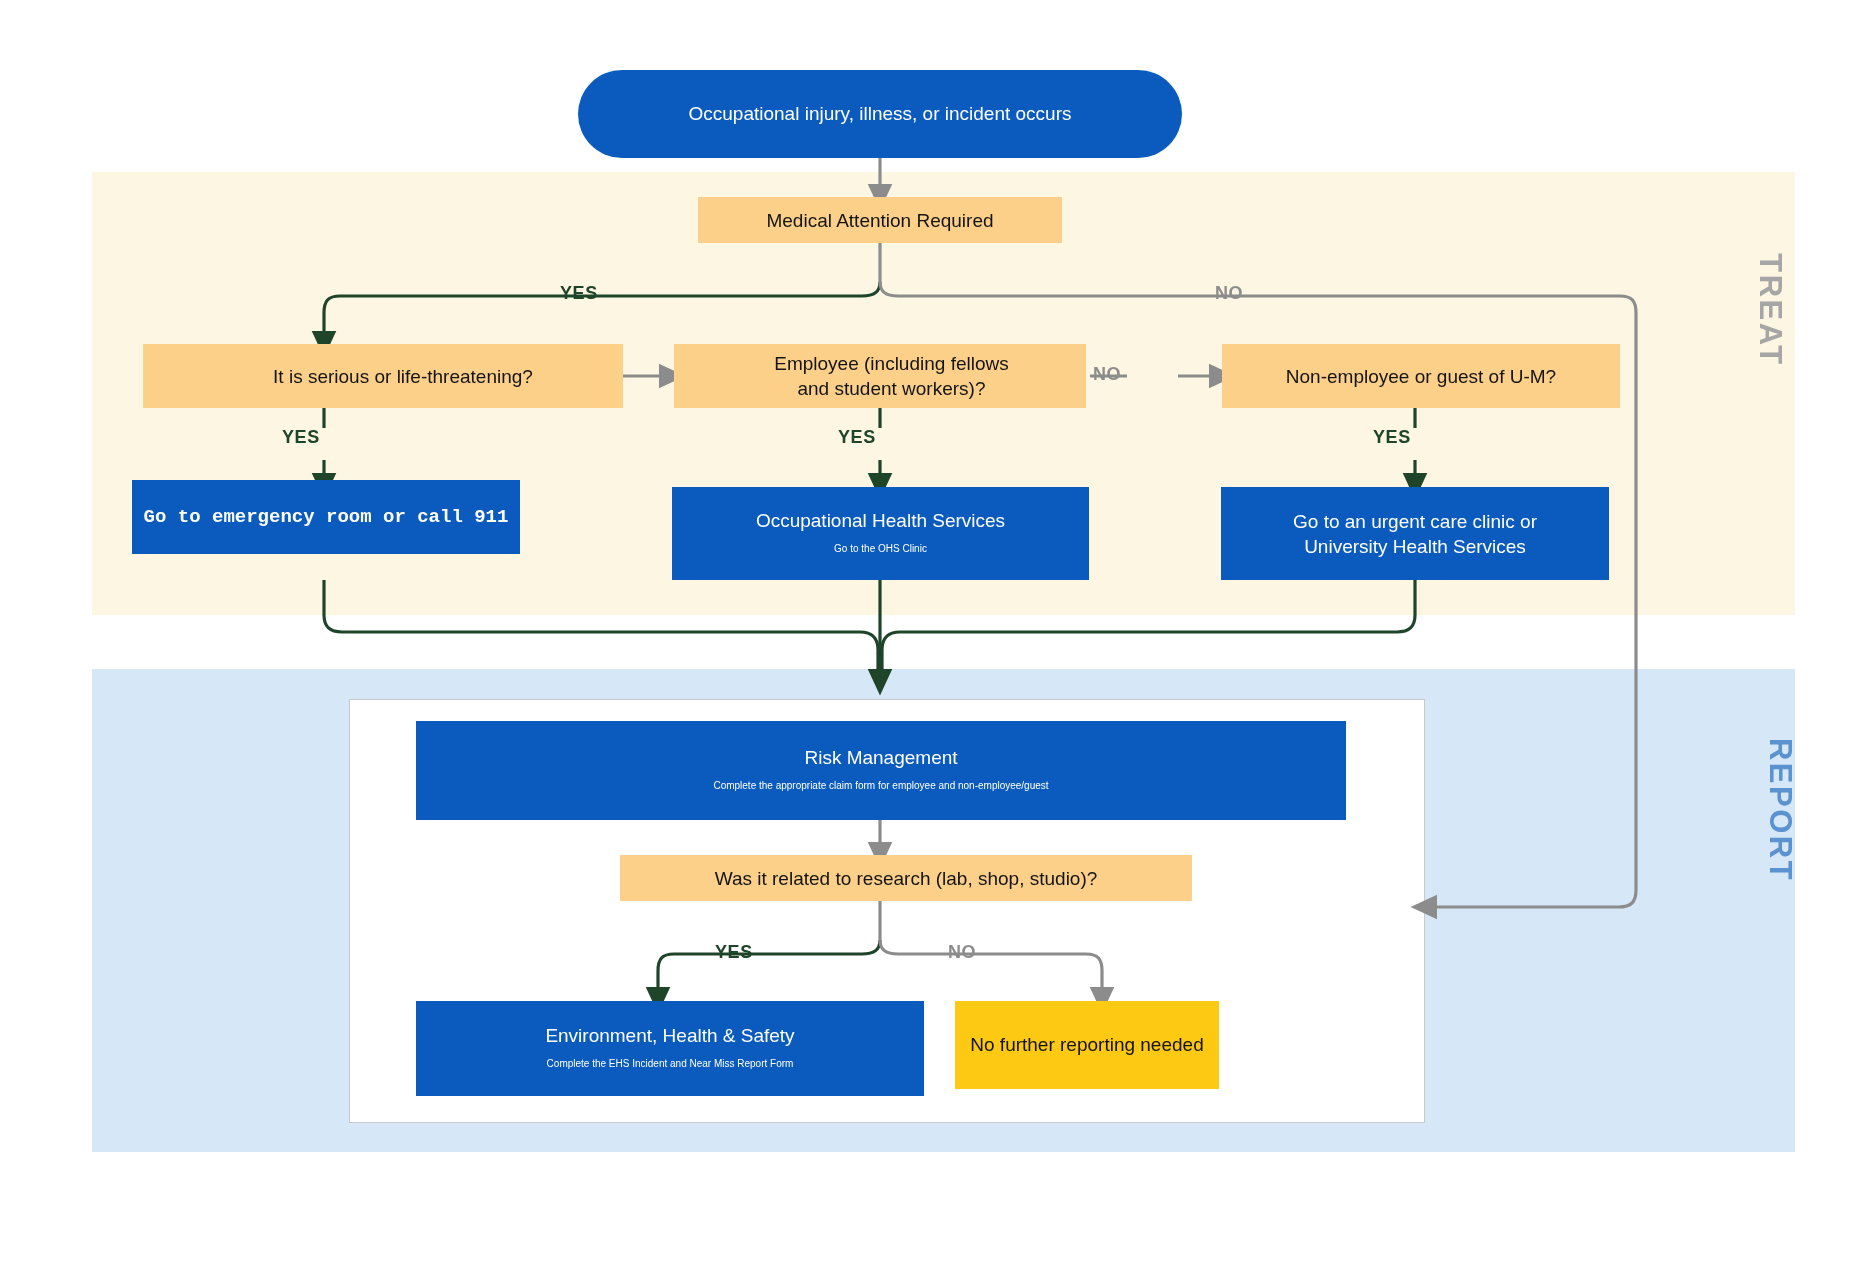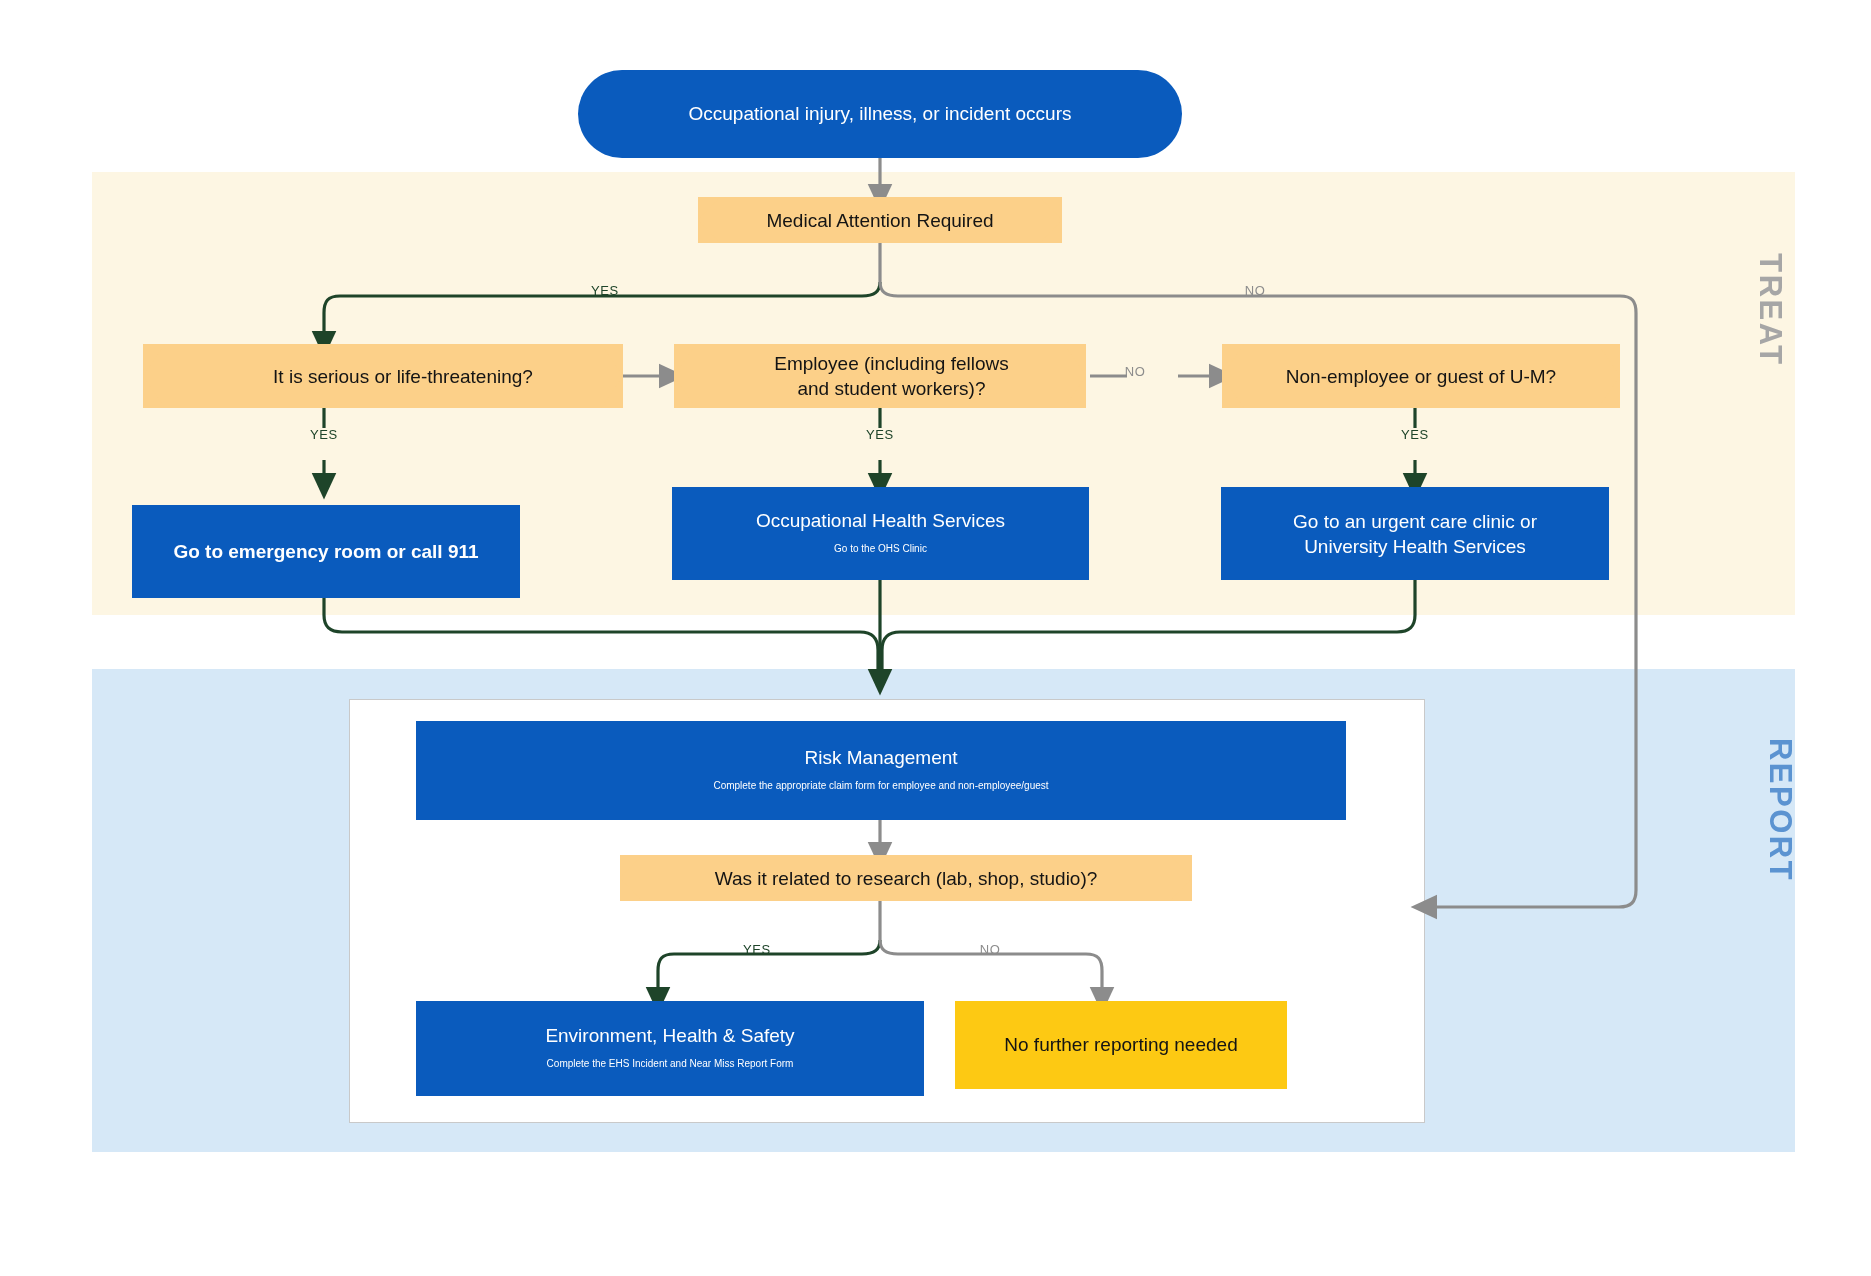--- a/index.html
+++ b/index.html
@@ -65,22 +65,21 @@
   .action .t1{font-size:19px;font-weight:400;line-height:25px;}
   .action .t2{font-size:10px;font-weight:400;line-height:22px;margin-top:5px;}
   .action.plain .t1{font-size:19px;font-weight:700;}
 
   .terminal-yellow{
     background:#fdc913;color:#141414;font-size:19px;font-weight:400;
   }
 
   
   .edge-label{
-    position:absolute;font-size:13px;font-weight:400;letter-spacing:.6px;
-    text-align:center;
+    position:absolute;font-size:18px;font-weight:700;letter-spacing:.6px;
   }
   .lbl-yes{color:#1e4429;}
   .lbl-no{color:#8c8c8c;}
 </style>
 </head>
 <body>
 
 <div id="stage">
 
   <div class="band" id="treat-band"></div>
@@ -173,21 +172,21 @@
       <div>Employee (including fellows</div>
       <div>and student workers)?</div>
     </div>
   </div>
 
   <div class="node decision" style="left:1222px;top:344px;width:398px;height:64px;">
     <div class="hex"></div>
     <div class="txt">Non-employee or guest of U-M?</div>
   </div>
 
-  <div class="node action plain" style="left:132px;top:505px;width:388px;height:93px;">
+  <div class="node action plain" style="left:132px;top:480px;width:388px;height:74px;font-family:Liberation Mono, monospace;">
     <div class="t1">Go to emergency room or call 911</div>
   </div>
 
   <div class="node action" style="left:672px;top:487px;width:417px;height:93px;">
     <div class="t1">Occupational Health Services</div>
     <div class="t2">Go to the OHS Clinic</div>
   </div>
 
   <div class="node action" style="left:1221px;top:487px;width:388px;height:93px;">
     <div class="t1">Go to an urgent care clinic or</div>
@@ -202,17 +201,17 @@
   <div class="node decision" style="left:620px;top:855px;width:572px;height:46px;">
     <div class="hex"></div>
     <div class="txt">Was it related to research (lab, shop, studio)?</div>
   </div>
 
   <div class="node action" style="left:416px;top:1001px;width:508px;height:95px;">
     <div class="t1">Environment, Health &amp; Safety</div>
     <div class="t2">Complete the EHS Incident and Near Miss Report Form</div>
   </div>
 
-  <div class="node terminal-yellow" style="left:955px;top:1001px;width:332px;height:88px;">
+  <div class="node terminal-yellow" style="left:955px;top:1001px;width:264px;height:88px;">
     <span>No further reporting needed</span>
   </div>
 
 </div>
 
 </body></html>

